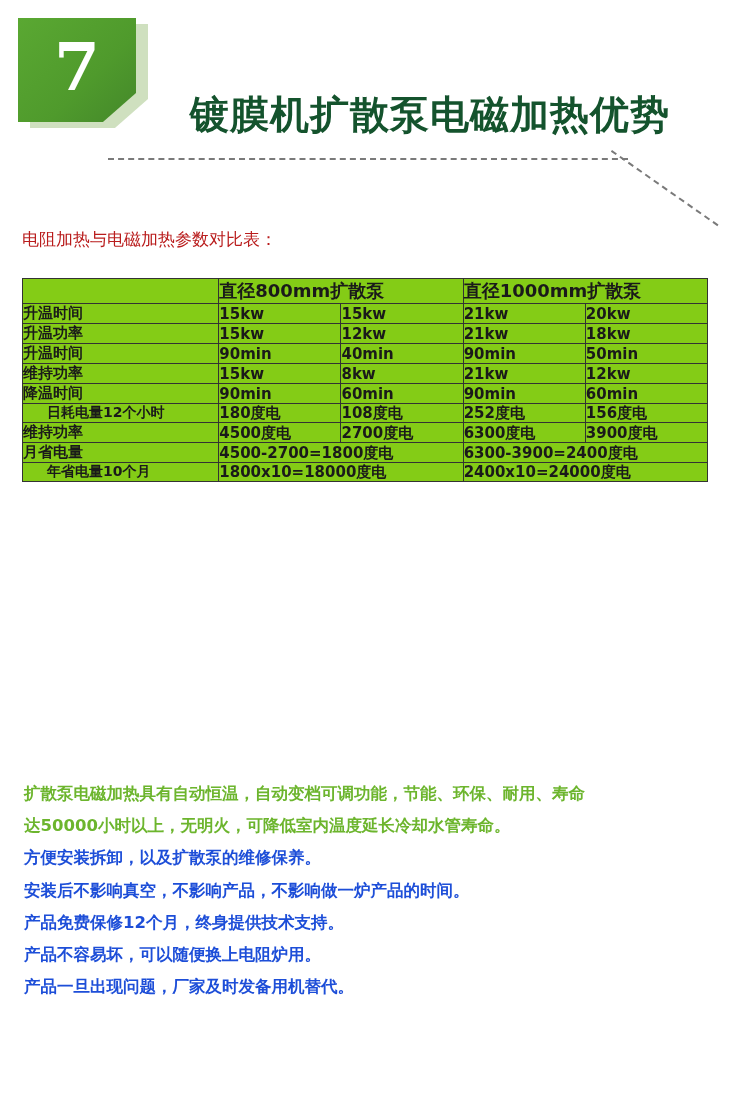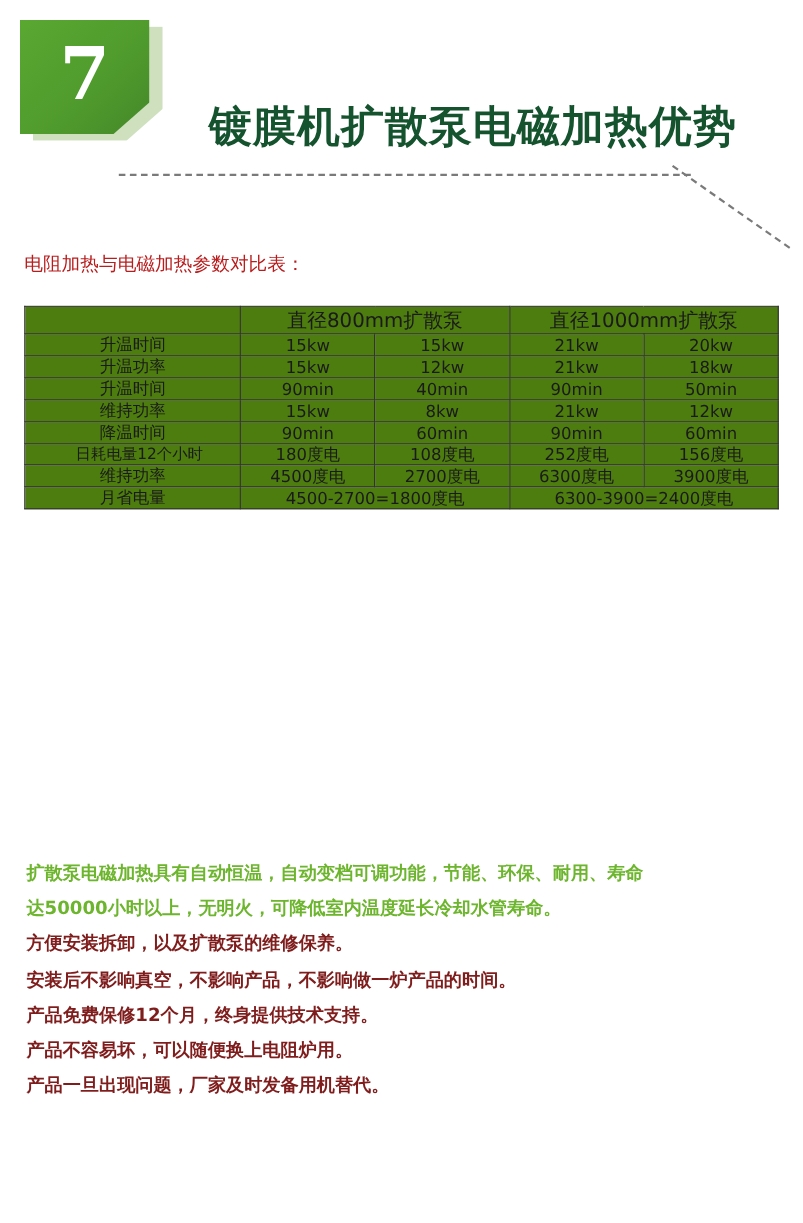--- a/index.html
+++ b/index.html
@@ -94,24 +94,24 @@
     width: 686px;
   }
   table.spec {
     border-collapse: collapse;
     width: 686px;
     table-layout: fixed;
   }
   table.spec td, table.spec th {
     border: 1px solid #333333;
     padding: 0;
-    text-align: center;
-    font-weight: normal;
+    text-align: left;
+    font-weight: bold;
     color: #1a1a1a;
-    background: #4d7c0f;
+    background: #84cc16;
   }
   .c-label { width: 196px; }
   .c-val   { width: 122px; }
   .cell {
     padding: 9px 0 9px 14px;
     font-size: 15px;
     line-height: 1.2;
   }
   .cell-c {
     padding: 9px 4px;
@@ -133,34 +133,34 @@
   .hdr-type {
     font-size: 18px;
     font-weight: bold;
     padding: 14px 0 14px 18px;
     letter-spacing: 3px;
   }
   .row-label {
     font-size: 15px;
     padding: 11px 0 11px 16px;
   }
-  .row-label.small { font-size: 14px; padding-left: 12px; }
+  .row-label.small { font-size: 14px; padding-left: 24px; }
   .blank-cell { border-top-color:#333; }
 
   
   .notes {
     position: absolute;
     left: 24px; top: 778px;
     width: 690px;
     font-weight: bold;
   }
   .note {
     font-size: 16.5px;
     line-height: 1.95;
-    color: #7f1d1d;
+    color: #1d4ed8;
     white-space: nowrap;
   }
   .note.green { color: #6cb52d; }
 </style>
 </head>
 <body>
 
 <div class="page">
 
   <div class="header">
@@ -240,20 +240,25 @@
           <td class="cell-c">2700度电</td>
           <td class="cell-c">6300度电</td>
           <td class="cell-c">3900度电</td>
         </tr>
 
         <tr>
           <td class="row-label">月省电量</td>
           <td class="cell-c" colspan="2">4500-2700=1800度电</td>
           <td class="cell-c" colspan="2">6300-3900=2400度电</td>
         </tr>
+        <tr>
+          <td class="row-label small">年省电量10个月</td>
+          <td class="cell-c" colspan="2">1800x10=18000度电</td>
+          <td class="cell-c" colspan="2">2400x10=24000度电</td>
+        </tr>
       </tbody>
     </table>
   </div>
 
   <div class="notes">
     <div class="note green">扩散泵电磁加热具有自动恒温，自动变档可调功能，节能、环保、耐用、寿命</div>
     <div class="note green">达50000小时以上，无明火，可降低室内温度延长冷却水管寿命。</div>
     <div class="note">方便安装拆卸，以及扩散泵的维修保养。</div>
     <div class="note">安装后不影响真空，不影响产品，不影响做一炉产品的时间。</div>
     <div class="note">产品免费保修12个月，终身提供技术支持。</div>

